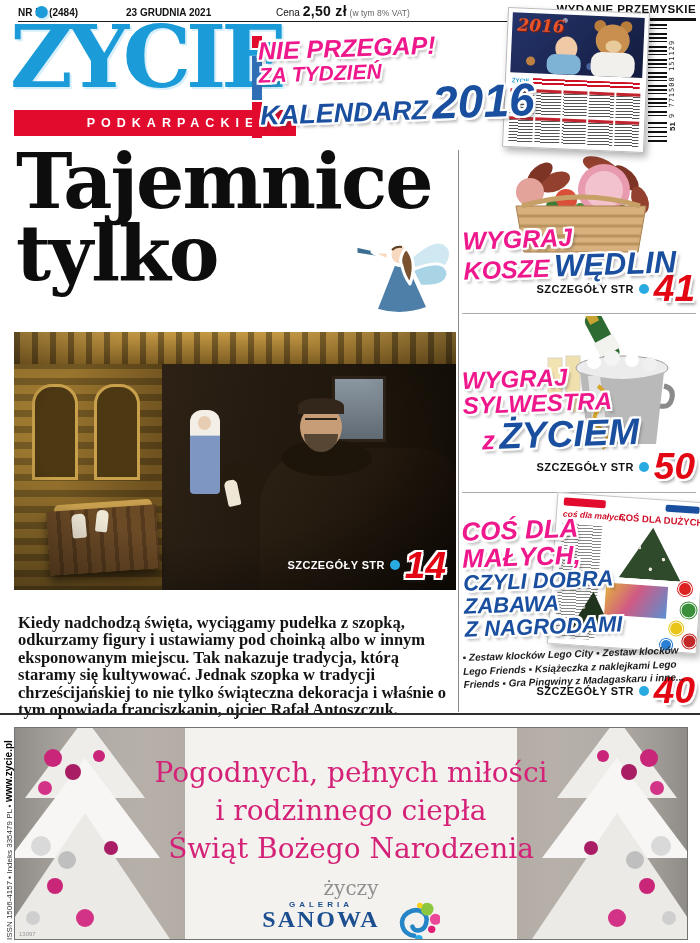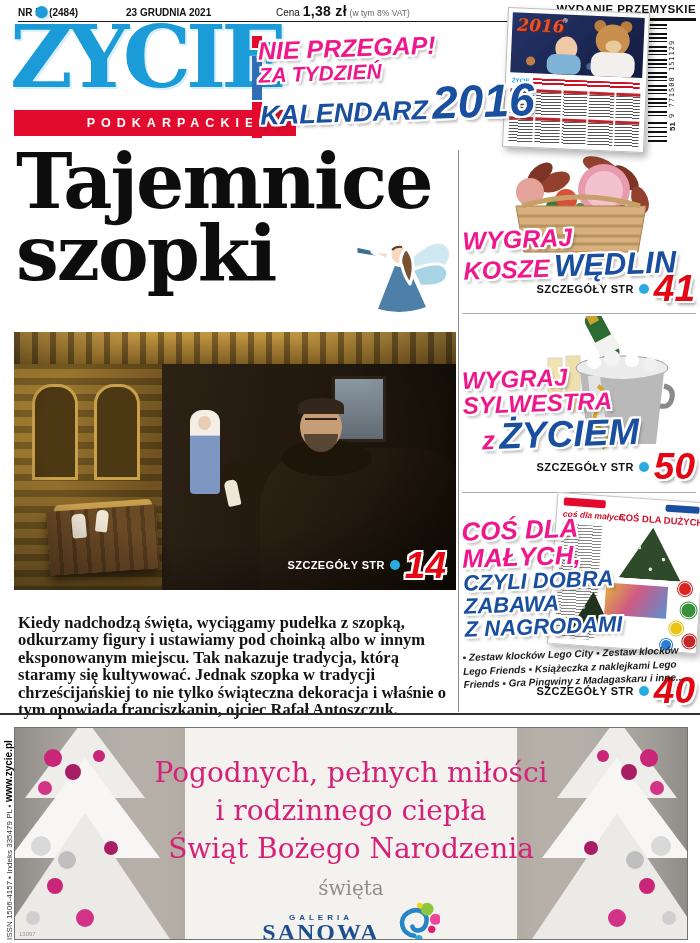--- a/index.html
+++ b/index.html
@@ -137,41 +137,41 @@
      clip-path:polygon(50% 0,100% 100%,0 100%);}
   .th-pic{background:linear-gradient(120deg,#e3b23c,#d05a84 45%,#5b8fd0);}
   .th-ball{border-radius:50%;border:3px double #fff;}
   
   #ad{left:14px;top:727px;width:672px;height:211px;background:#f4f2ee;border:1px solid #737373;overflow:hidden;}
   .tree-svg{top:0;width:170px;height:100%;}
   #greeting{left:0;right:0;top:26px;text-align:center;font-family:"DejaVu Serif",serif;
      font-size:28px;line-height:1.35;color:var(--ad_magenta,#d42278);}
   #signoff{left:0;right:0;top:148px;text-align:center;font-family:"DejaVu Serif",serif;
      font-size:20px;color:#8f8f8f;}
-  #brand{left:0;right:0;top:172px;display:flex;justify-content:center;align-items:flex-end;gap:14px;}
+  #brand{left:0;right:0;top:172px;display:flex;justify-content:center;align-items:flex-start;gap:14px;}
   #brand-text{text-align:center;color:var(--logo_navy,#1c4f90);}
   #brand-top{font-size:8px;font-weight:bold;letter-spacing:4px;}
   #brand-main{font-family:"Liberation Serif",serif;font-size:24px;font-weight:bold;letter-spacing:2px;line-height:.9;}
   #ad-code{left:4px;bottom:2px;font-size:6px;color:#999;}
   
   #spine{left:3px;top:940px;transform:rotate(-90deg);transform-origin:0 0;white-space:nowrap;
      font-size:8px;color:#333;}
   #spine b{font-size:10px;color:#000;}
 </style>
 </head>
 <body>
 
 <div id="page">
 
   <div class="a" id="topbar">
     <span class="iss">NR 51 (2484)</span>
     <span class="dat">23 GRUDNIA 2021</span>
     <span>
       <span class="price-label">Cena</span>
-      <span class="price-val">1,38 zł</span>
+      <span class="price-val">2,50 zł</span>
       <span class="price-vat">(w tym 8% VAT)</span>
     </span>
   </div>
   <div class="a" id="edition">WYDANIE PRZEMYSKIE</div>
 
   <div class="a" id="logo-title">ŻYCIE</div>
   <div class="a" id="logo-banner">PODKARPACKIE</div>
 
   <i class="a flag" style="left:252px;top:36px;height:12px;background:#e30b2d;"></i>
   <i class="a flag" style="left:252px;top:56px;height:44px;background:#2f6db5;"></i>
@@ -215,21 +215,21 @@
     </div>
   </div>
 
   <div class="a" id="barcode"></div>
   <div class="a" id="barcode2"></div>
   <div class="a" id="barcode-digits">9 771508 151129</div>
   <div class="a" id="barcode-issue">51</div>
 
   <div class="a" id="headline">
     <span>Tajemnice</span>
-    <span>szopki</span>
+    <span>tylko</span>
   </div>
 
   <svg class="a" style="left:348px;top:226px;" width="106" height="90" viewBox="0 0 106 90">
     <g stroke="#fff" stroke-width="3" stroke-linejoin="round">
       <path d="M60 34 Q92 4 102 24 Q106 44 74 52 Z" fill="#cfe8f2"></path>
       <path d="M64 44 Q98 30 100 48 Q98 62 72 60 Z" fill="#a8d4e6"></path>
       <path d="M46 38 L28 84 Q54 92 80 82 L62 42 Z" fill="#4d7fa8"></path>
       <path d="M8 20 L40 27 L40 33 L8 28 Z" fill="#3c6e91"></path>
       <circle cx="52" cy="29" r="10" fill="#f6d9bf"></circle>
       <path d="M58 22 Q70 34 62 58 Q56 50 54 40 Q50 32 58 22Z" fill="#7a5230"></path>
@@ -410,21 +410,21 @@
       <circle cx="40" cy="158" r="8" fill="#c92679"></circle>
         <circle cx="96" cy="120" r="7" fill="#a81d63"></circle>
       <circle cx="70" cy="190" r="9" fill="#d23386"></circle>
         <circle cx="18" cy="190" r="7" fill="#cfcfcf"></circle>
     </svg>
     <div class="a" id="greeting">
       <div>Pogodnych, pełnych miłości</div>
       <div>i rodzinnego ciepła</div>
       <div>Świąt Bożego Narodzenia</div>
     </div>
-    <div class="a" id="signoff">święta</div>
+    <div class="a" id="signoff">życzy</div>
     <div class="a" id="brand">
       <div id="brand-text">
         <div id="brand-top">GALERIA</div>
         <div id="brand-main">SANOWA</div>
       </div>
       <svg width="46" height="44" viewBox="0 0 50 46">
         <path d="M22 38 C8 36 4 20 15 13 C26 6 38 13 35 24 C33 33 22 35 20 28" stroke="#2585c7" stroke-width="5" fill="none" stroke-linecap="round"></path>
         <circle cx="36" cy="9" r="7" fill="#8dc63f"></circle>
         <circle cx="45" cy="20" r="6" fill="#ec4899"></circle>
         <circle cx="41" cy="31" r="4" fill="#e11d74"></circle>

